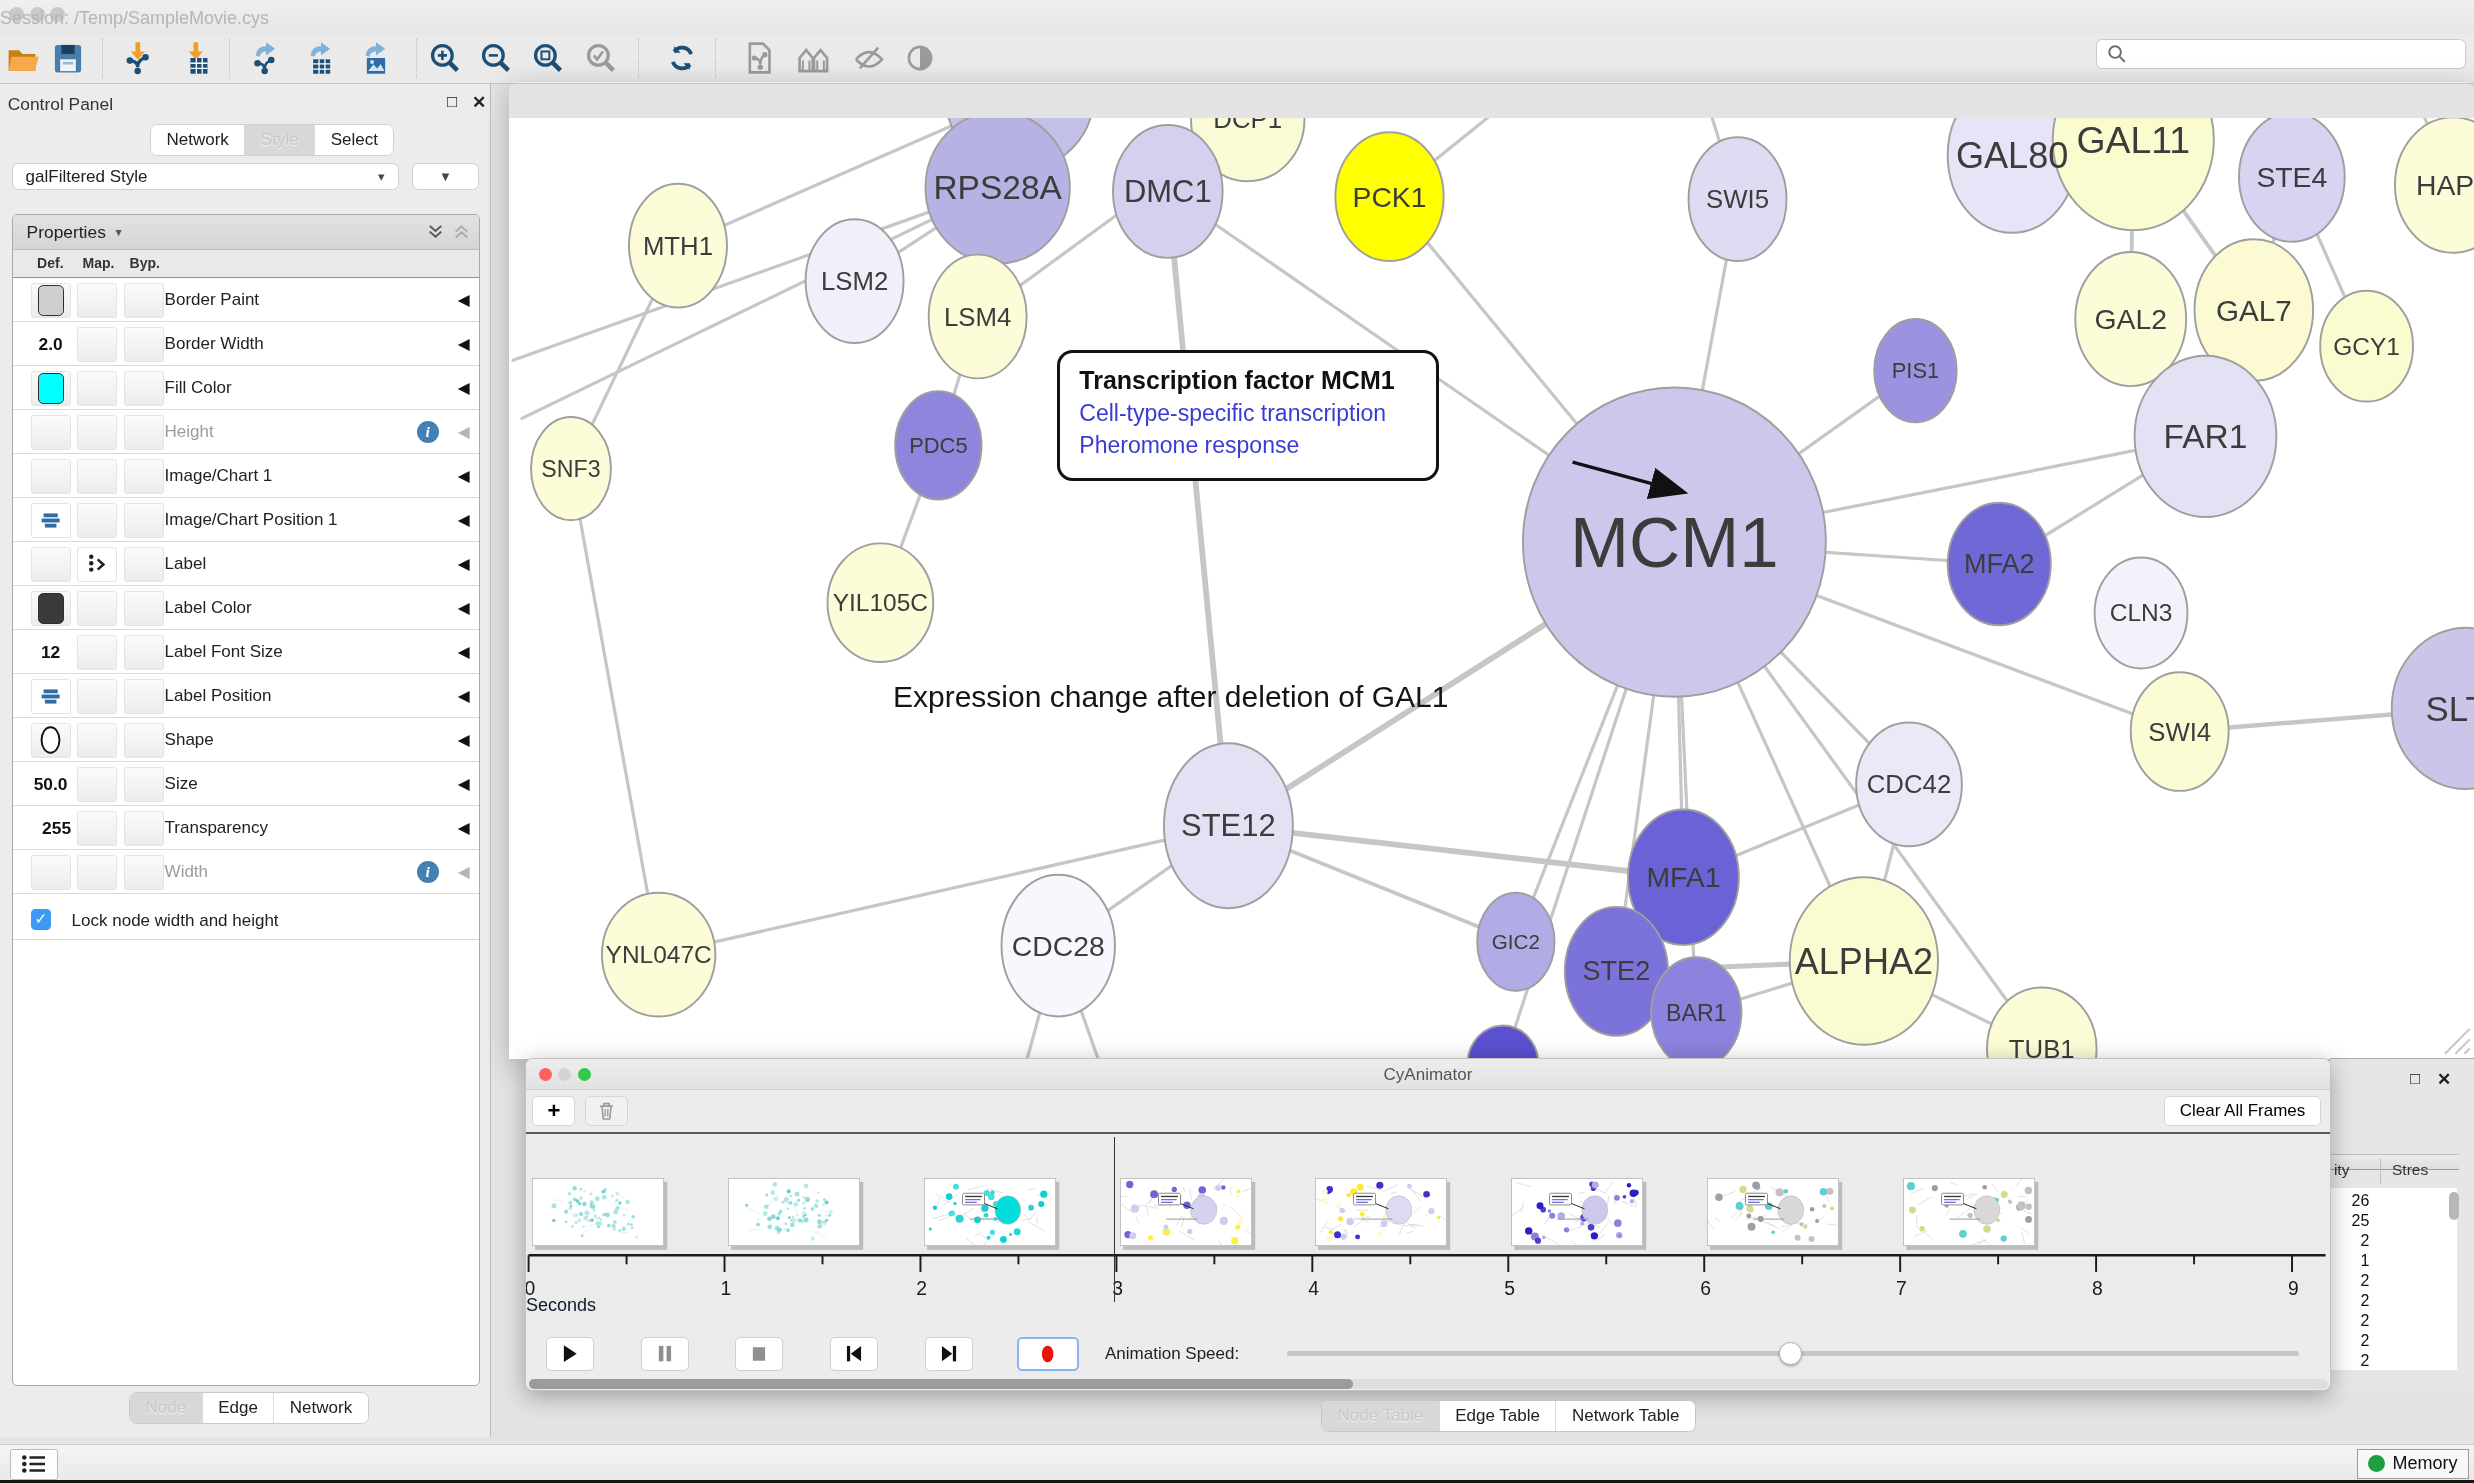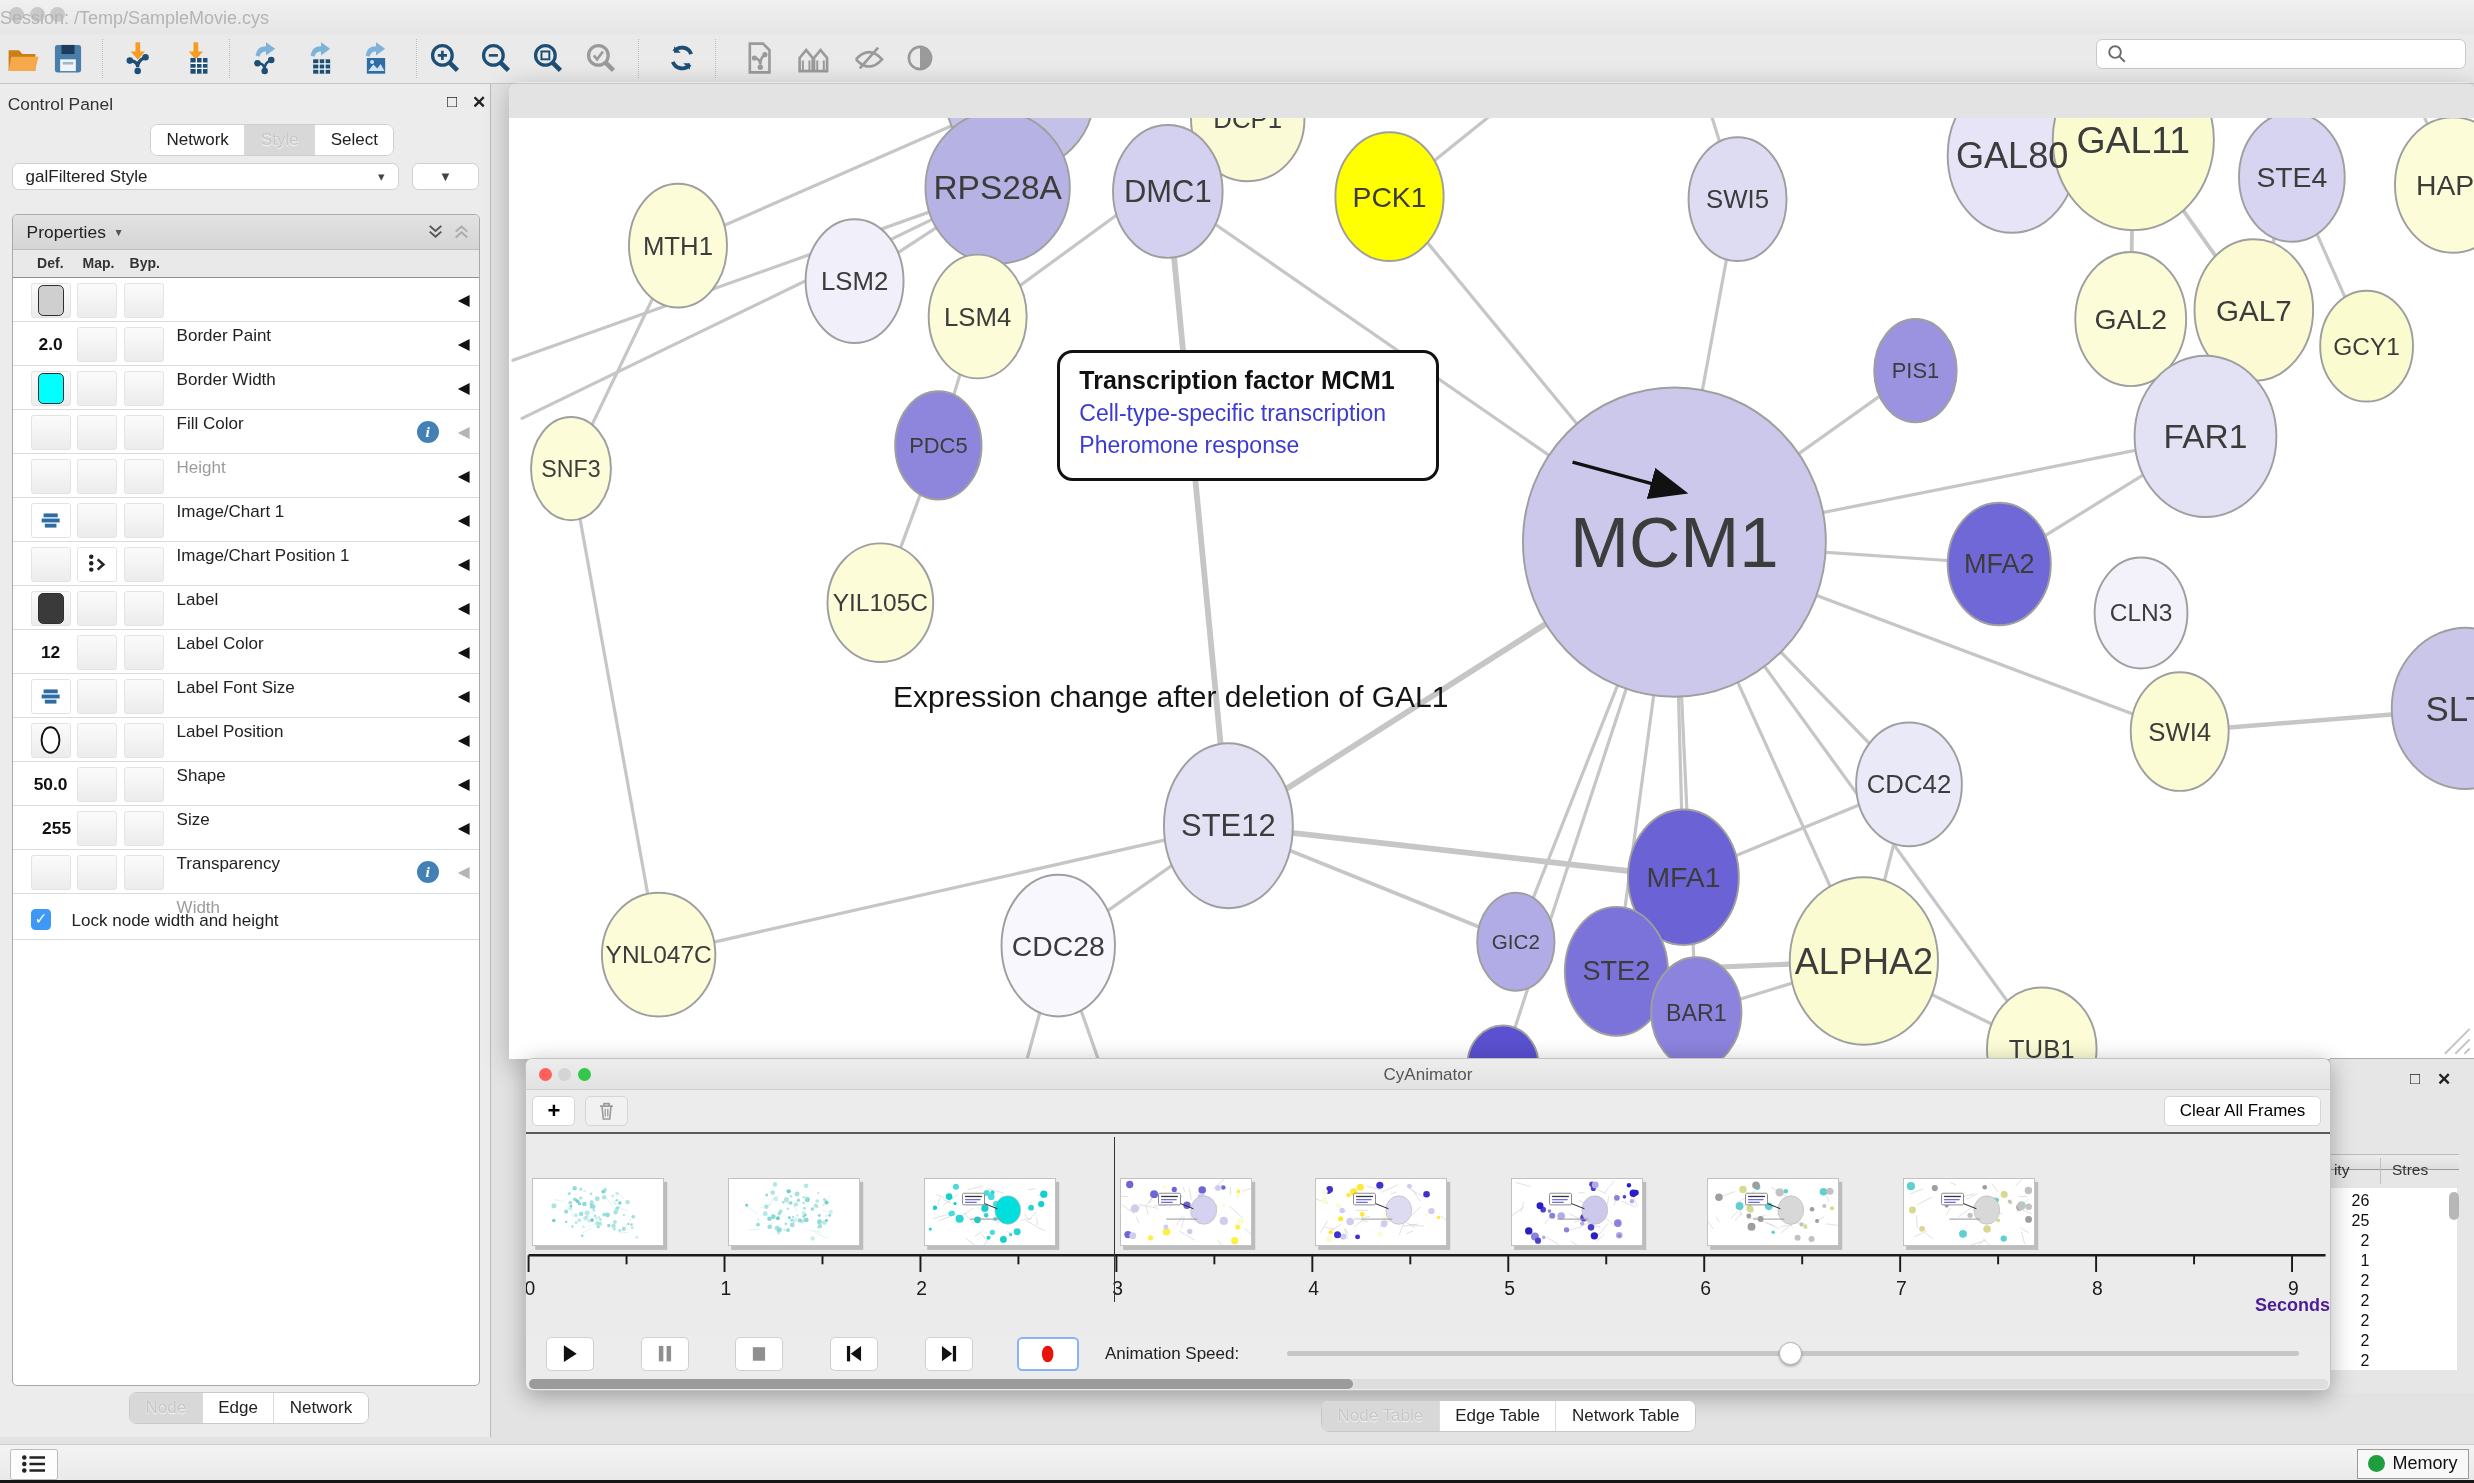--- a/index.html
+++ b/index.html
@@ -29,21 +29,21 @@
   .seg-tab.disabled { background:#d8d8d8; color:#c7c7c7; text-shadow:0 1.3px 1.3px rgba(255,255,255,.95); }
   #style-combo { left:11.6px; top:79px; width:387px; height:27px; background:#fff; border:1.3px solid #cfcfcf; border-radius:6.4px; font-size:17px; color:#222; display:flex; align-items:center; padding:0 13px; justify-content:space-between; cursor:pointer; }
   #style-menu-btn { left:412px; top:79px; width:67px; height:27px; background:#fff; border:1.3px solid #cfcfcf; border-radius:6.4px; font-size:13px; color:#222; display:flex; align-items:center; justify-content:center; cursor:pointer; }
   #props-box { left:11.6px; top:130px; width:468px; height:1172px; background:#fff; border:1.3px solid #a9a9a9; border-radius:5px; }
   #props-header { left:0; top:0; width:100%; height:35px; background:linear-gradient(#e2e2e2,#d5d5d5); border-bottom:1.3px solid #bdbdbd; border-radius:3.9px 3.9px 0 0; display:flex; align-items:center; }
   #props-header .ph-label { font-size:17.4px; color:#222; margin-left:14px; }
   #props-cols { left:0; top:35px; width:100%; height:28px; background:#e9e9e9; border-bottom:1.9px solid #8f8f8f; font-size:14px; font-weight:bold; color:#333; }
   .prop-row { position:relative; width:100%; height:44px; border-bottom:1.3px solid #dcdcdc; }
   .cellbox { position:absolute; top:4.5px; width:40px; height:35px; background:linear-gradient(#fbfbfb,#ececec); border:1.3px solid #e3e3e3; border-radius:2.6px; display:flex; align-items:center; justify-content:center; }
   .swatch { width:26px; height:31px; border:1.9px solid #2e2e2e; border-radius:5.2px; }
-  .prop-name { position:absolute; left:164px; top:0; height:44px; line-height:44px; font-size:17px; color:#222;margin-top:36px; }
+  .prop-name { position:absolute; left:152px; top:0; height:44px; line-height:44px; font-size:17px; color:#222; }
   .prop-row.disabled .prop-name { color:#9c9c9c; }
   .prop-arrow { position:absolute; right:9px; top:0; height:44px; line-height:44px; font-size:15.5px; color:#111; cursor:pointer; }
   .prop-row.disabled .prop-arrow { color:#b5b5b5; }
   .info-dot { position:absolute; right:40px; top:11px; width:22px; height:22px; border-radius:50%; background:#4380b5; color:#fff; font-size:15.5px; font-weight:bold; font-family:"Liberation Serif",serif; font-style:italic; text-align:center; line-height:22px; }
   #lock-row { position:relative; width:100%; height:39px; border-bottom:1.3px solid #dcdcdc; }
   #lock-check { position:absolute; left:18px; top:8.4px; width:20.6px; height:20.6px; background:#3d99f5; border-radius:4.5px; color:#fff; font-size:15.5px; text-align:center; line-height:20.6px; cursor:pointer; }
   #lock-label { position:absolute; left:59px; top:0; height:39px; line-height:39px; font-size:17px; color:#222; }
   #cp-bottom-tabs { left:129px; top:1308px; display:flex; border:1.3px solid #c9c9c9; border-radius:7.7px; overflow:hidden; background:#fff; }
 
   
@@ -61,21 +61,21 @@
 
   
   #cyanimator { left:525px; top:1058px; width:1806px; height:333px; background:#ececec; border:1.3px solid #c2c2c2; border-radius:7.7px; box-shadow:0 5.2px 23px rgba(0,0,0,.3); }
   #cya-titlebar { left:0; top:0; width:100%; height:31px; background:linear-gradient(#ededed,#e2e2e2); border-radius:6.4px 6.4px 0 0; border-bottom:1.3px solid #cfcfcf; }
   #cya-title { width:100%; text-align:center; top:6.4px; font-size:17px; color:#555; }
   .cya-btn { background:#fff; border:1.3px solid #d5d5d5; border-radius:5.2px; display:flex; align-items:center; justify-content:center; cursor:pointer; }
   #cya-sep { left:0; top:73px; width:100%; height:1.9px; background:#5a5a5a; }
   #cya-timeline { left:0; top:75px; width:100%; height:200px; background:#ebebeb; overflow:hidden; }
   .frame-thumb { position:absolute; top:44px; width:132px; height:68px; background:#fff; border:1.3px solid #c2c2c2; box-shadow:3.2px 3.9px 0 rgba(130,130,130,.45); cursor:pointer; }
   #playhead { left:588px; top:2.6px; width:1.3px; height:165px; background:#333; }
-  #seconds-label { width:100%; text-align:right; top:161px; font-size:18px; color:#4c1d95;font-weight:bold; }
+  #seconds-label { width:100%; text-align:left; top:161px; font-size:18px; color:#0f172a; }
   #cya-controls { left:0; top:275px; width:100%; height:39px; }
   .ctrl-btn { position:absolute; top:2.6px; width:48px; height:34px; background:#fff; border:1.3px solid #cfcfcf; border-radius:5.2px; display:flex; align-items:center; justify-content:center; cursor:pointer; }
   #speed-label { position:absolute; left:579px; top:2.6px; height:34px; line-height:34px; font-size:17px; color:#222; }
   #speed-slider { position:absolute; left:761px; top:17.4px; width:1012px; height:4.5px; background:#c6c6c6; border-radius:2.6px; cursor:pointer; }
   #speed-thumb { position:absolute; left:492px; top:-9.7px; width:23px; height:23px; background:#fff; border:1.3px solid #b5b5b5; border-radius:50%; box-shadow:0 1.3px 2.6px rgba(0,0,0,.3); }
   #cya-hscroll { left:2.6px; top:320px; width:1799px; height:10.3px; background:#dedede; border-radius:5.2px; }
   #cya-hthumb { left:0; top:0; width:824px; height:10.3px; background:#9b9b9b; border-radius:5.2px; }
 
   
   #table-dock { left:2330px; top:1058px; width:144px; height:335px; background:#e6e6e6; border-top:1.3px solid #adadad; }

